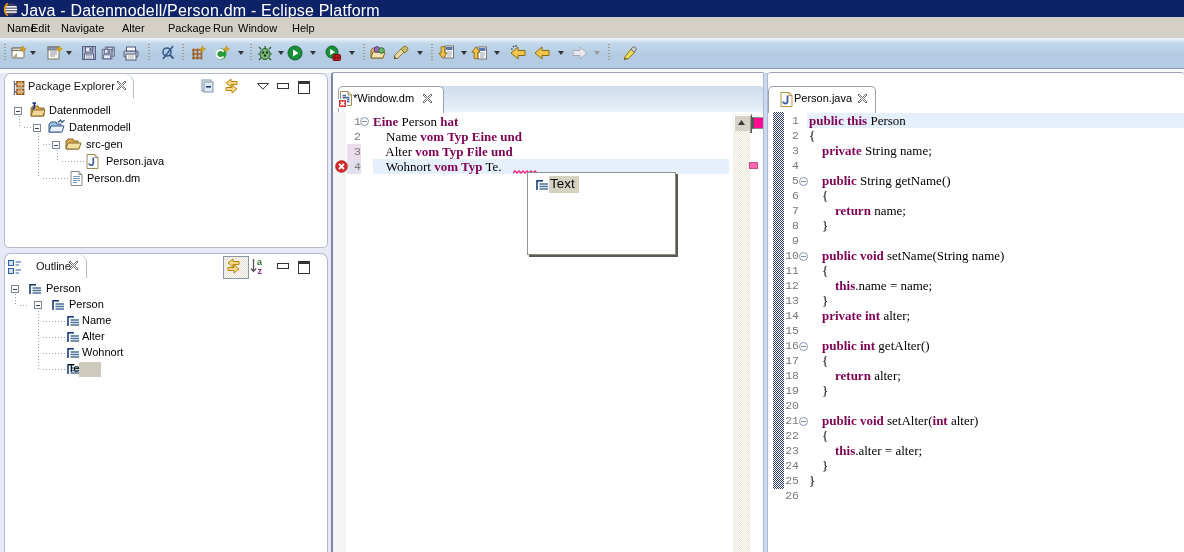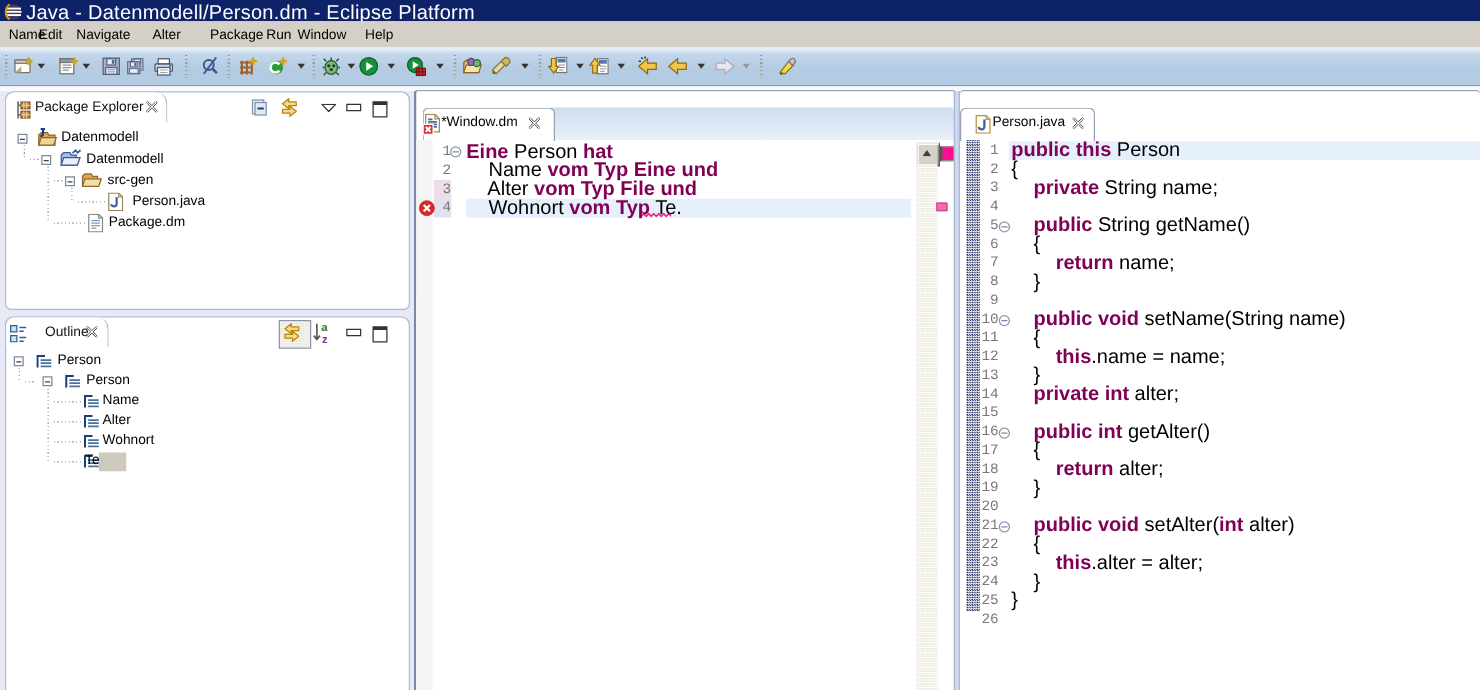--- a/index.html
+++ b/index.html
@@ -24,21 +24,21 @@
 .exp{position:absolute;width:6px;height:6px;background:#fff;border:1px solid #7e889c}
 .exp:after{content:"";position:absolute;left:1px;top:2.5px;width:4px;height:1px;background:#3a4254}
 .hdot{position:absolute;height:1px;background-image:repeating-linear-gradient(90deg,#9aa0ae 0 1px,transparent 1px 3px)}
 .vdot{position:absolute;width:1px;background-image:repeating-linear-gradient(180deg,#9aa0ae 0 1px,transparent 1px 3px)}
 
 .estack{position:absolute;background:#fff;border-top:1px solid #9aa2b4;border-left:2px solid #7d89a4;border-right:1px solid #9aa2b4;border-radius:3px 3px 0 0}
 .etab{position:absolute;top:13px;height:26px;background:#fff;border:1px solid #98a2b2;border-bottom:none;border-radius:5px 5px 0 0}
 .etabtext{position:absolute;top:19px;font-size:11px;color:#000}
 .closex{position:absolute;width:9px;height:9px}
 .ticon{position:absolute;width:14px;height:14px}
-.code{position:absolute;font-family:Liberation Sans, sans-serif;font-size:16px;line-height:15px;white-space:pre;color:#000}
+.code{position:absolute;font-family:Liberation Serif, serif;font-size:13px;line-height:15px;white-space:pre;color:#000}
 .code b{font-weight:bold;color:#7f0055}
 .lnum{position:absolute;font-family:"Liberation Mono",monospace;font-size:11.5px;line-height:15px;color:#787878;text-align:right;white-space:pre}
 .fold{position:absolute;width:7px;height:7px;border:1px solid #8694b0;border-radius:50%;background:#fff}
 .fold:after{content:"";position:absolute;left:1px;top:3px;width:5px;height:1px;background:#7e8aa5}
 .hatch{position:absolute;background:conic-gradient(#2c3a6e 25%,#fff 0 50%,#2c3a6e 0 75%,#fff 0) 0 0/2px 2px}
 .dither{position:absolute;background:conic-gradient(#eae6d8 25%,#fdfdfb 0 50%,#eae6d8 0 75%,#fdfdfb 0) 0 0/2px 2px}
 .sbbtn{position:absolute;background:#d6d2ca;border:1px solid;border-color:#f2f1ee #5a5850 #5a5850 #f2f1ee;box-shadow:inset 1px 1px 0 #fdfdfc, inset -1px -1px 0 #96948c}
 .curline{position:absolute;background:#e6effc;height:15px}
 </style></head>
 <body>
@@ -290,21 +290,21 @@
 
     <svg class="abs" style="left:68px;top:97px" width="13" height="15" viewBox="0 0 13 15">
       <path d="M1 .5 H9 L12 3.5 V14.5 H1 Z" fill="#fff" stroke="#888"></path>
       <path d="M9 .5 V3.5 H12" fill="none" stroke="#888"></path>
       <path d="M3 5.5 H10 M3 7.5 H10 M3 9.5 H10 M3 11.5 H7" stroke="#7a9ebe" stroke-width="1"></path>
     </svg>
     <div class="treetext" style="left:47px;top:30px">Datenmodell</div>
     <div class="treetext" style="left:67px;top:47px">Datenmodell</div>
     <div class="treetext" style="left:84px;top:64px">src-gen</div>
     <div class="treetext" style="left:104px;top:81px">Person.java</div>
-    <div class="treetext" style="left:85px;top:98px">Package.dm</div>
+    <div class="treetext" style="left:85px;top:98px">Person.dm</div>
   </div>
 </div>
 
 <div class="vpanel" id="ol" style="left:4px;top:253px;width:322px;height:299px;border-bottom:none;border-radius:7px 7px 0 0">
   <div class="vtab" style="left:0;width:81px;height:24px;border-radius:7px 9px 0 0"></div>
 
   <svg class="ticon" style="left:3px;top:6px" width="14" height="14" viewBox="0 0 14 14">
     <rect x="0.5" y="0.5" width="5" height="5" fill="#cfe0f0" stroke="#2f5f9f"></rect>
     <rect x="0.5" y="8.5" width="5" height="5" fill="#cfe0f0" stroke="#2f5f9f"></rect>
     <path d="M7.5 2 H13 M7.5 5 H11 M7.5 10 H13 M7.5 13 H11" stroke="#2f5f9f" stroke-width="1.2"></path>
@@ -483,13 +483,20 @@
 
     <b>public</b> <b>void</b> setAlter(<b>int</b> alter)
     {
         <b>this</b>.alter = alter;
     }
 }</div>
 </div>
 
 <div class="abs" style="left:763px;top:73px;width:3px;height:479px;background:#ccd9ec;border-left:1px solid #aab9d6;border-right:1px solid #aab9d6"></div>
 
+<div class="abs" id="popup" style="left:527px;top:172px;width:147px;height:81px;background:#fff;border:1px solid #919187;box-shadow:2px 2px 0 #5a5952">
+  <svg class="abs" style="left:8px;top:6px" width="13" height="12">
+        <use href="#olicon"></use>
+      </svg>
+  <div class="abs" style="left:21px;top:3px;width:30px;height:17px;background:#d6d2c2"></div>
+  <div class="abs" style="left:22px;top:3px;font-size:13.5px;color:#000">Text</div>
+</div>
 
 </div>
 </body></html>

